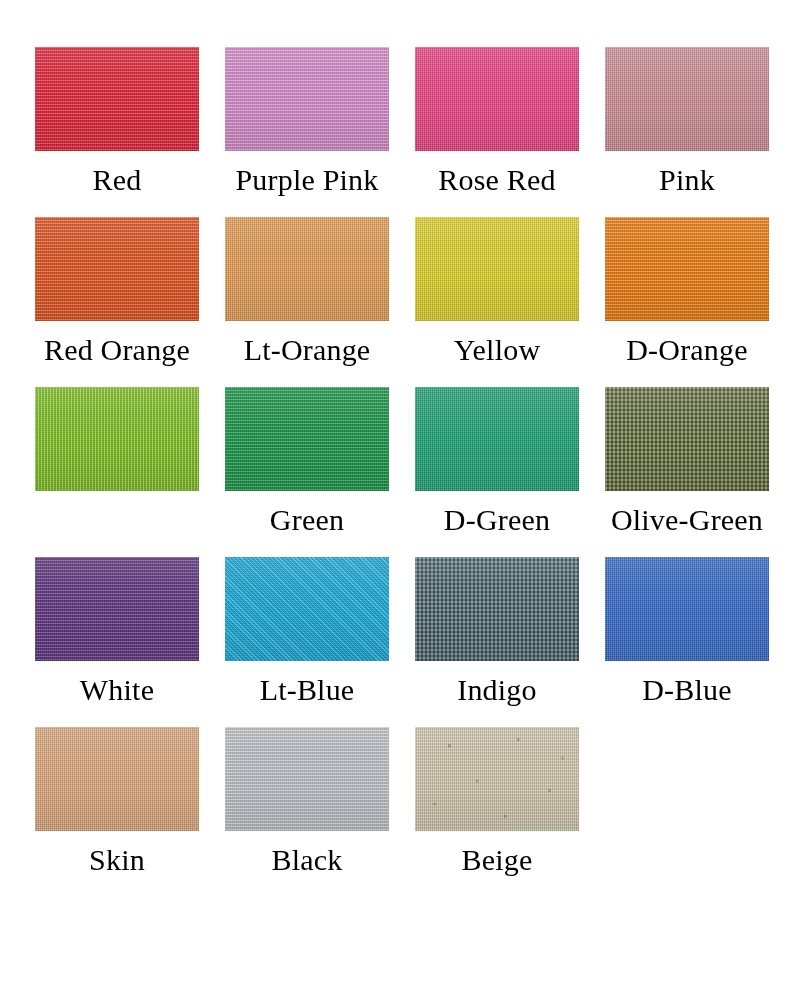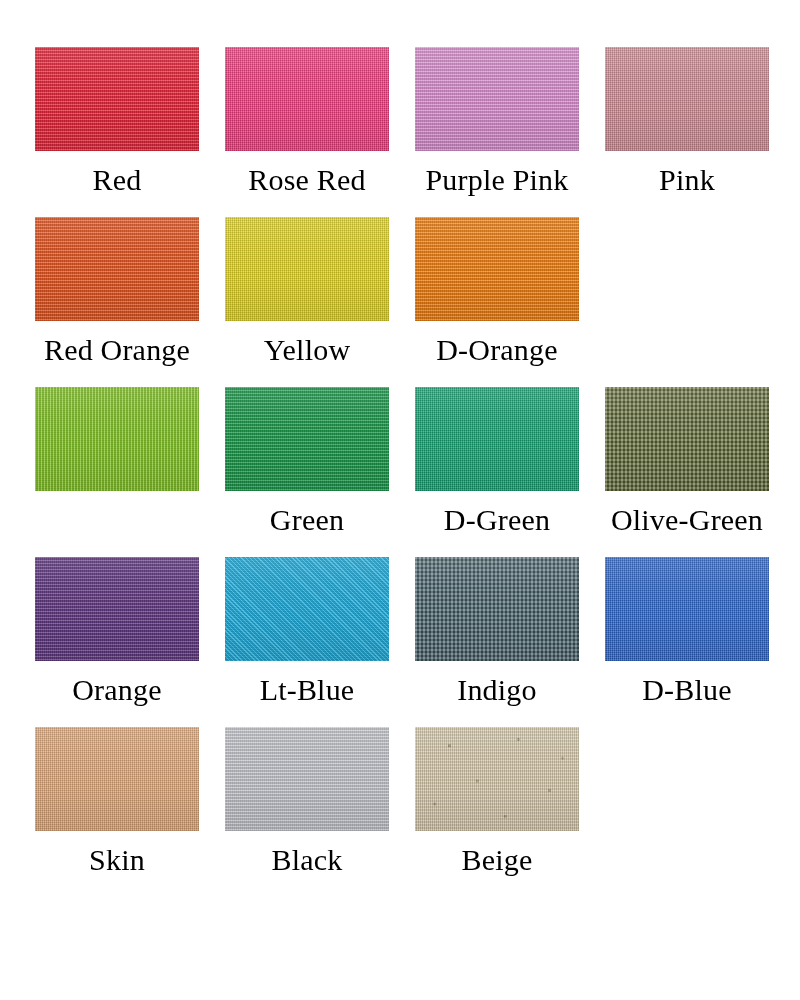--- a/index.html
+++ b/index.html
@@ -182,49 +182,56 @@
 
   <div class="swatch-row">
     <div class="swatch-cell">
       <div class="swatch-chip" style="background-color: rgb(232, 36, 56);">
         <span class="tex tex-rib-h"></span>
         <span class="sheen"></span>
       </div>
       <div class="swatch-label">Red</div>
     </div>
     <div class="swatch-cell">
+      <div class="swatch-chip" style="background-color: rgb(219, 143, 208);">
+        <span class="tex tex-rib-h"></span>
+        <span class="sheen"></span>
+      </div>
+      <div class="swatch-label">Purple Pink</div>
+    </div>
+    <div class="swatch-cell">
       <div class="swatch-chip" style="background-color: rgb(238, 58, 126);">
         <span class="tex tex-plain"></span>
         <span class="sheen"></span>
       </div>
       <div class="swatch-label">Rose Red</div>
     </div>
     <div class="swatch-cell">
-      <div class="swatch-chip" style="background-color: rgb(219, 143, 208);">
-        <span class="tex tex-rib-h"></span>
-        <span class="sheen"></span>
-      </div>
-      <div class="swatch-label">Purple Pink</div>
-    </div>
-    <div class="swatch-cell">
       <div class="swatch-chip" style="background-color: rgb(206, 139, 148);">
         <span class="tex tex-plain"></span>
         <span class="sheen"></span>
       </div>
       <div class="swatch-label">Pink</div>
     </div>
   </div>
 
   <div class="swatch-row">
     <div class="swatch-cell">
       <div class="swatch-chip" style="background-color: rgb(228, 84, 31);">
         <span class="tex tex-rib-h"></span>
         <span class="sheen"></span>
       </div>
       <div class="swatch-label">Red Orange</div>
+    </div>
+    <div class="swatch-cell">
+      <div class="swatch-chip" style="background-color: rgb(228, 154, 78);">
+        <span class="tex tex-plain"></span>
+        <span class="sheen"></span>
+      </div>
+      <div class="swatch-label">Lt-Orange</div>
     </div>
     <div class="swatch-cell">
       <div class="swatch-chip" style="background-color: rgb(224, 210, 34);">
         <span class="tex tex-plain"></span>
         <span class="sheen"></span>
       </div>
       <div class="swatch-label">Yellow</div>
     </div>
     <div class="swatch-cell">
       <div class="swatch-chip" style="background-color: rgb(240, 126, 16);">
@@ -264,21 +271,21 @@
       <div class="swatch-label">Olive-Green</div>
     </div>
   </div>
 
   <div class="swatch-row">
     <div class="swatch-cell">
       <div class="swatch-chip" style="background-color: rgb(95, 54, 129);">
         <span class="tex tex-rib-h"></span>
         <span class="sheen"></span>
       </div>
-      <div class="swatch-label">Orange</div>
+      <div class="swatch-label">White</div>
     </div>
     <div class="swatch-cell">
       <div class="swatch-chip" style="background-color: rgb(31, 174, 220);">
         <span class="tex tex-twill"></span>
         <span class="sheen"></span>
       </div>
       <div class="swatch-label">Lt-Blue</div>
     </div>
     <div class="swatch-cell">
       <div class="swatch-chip" style="background-color: rgb(74, 102, 112);">

